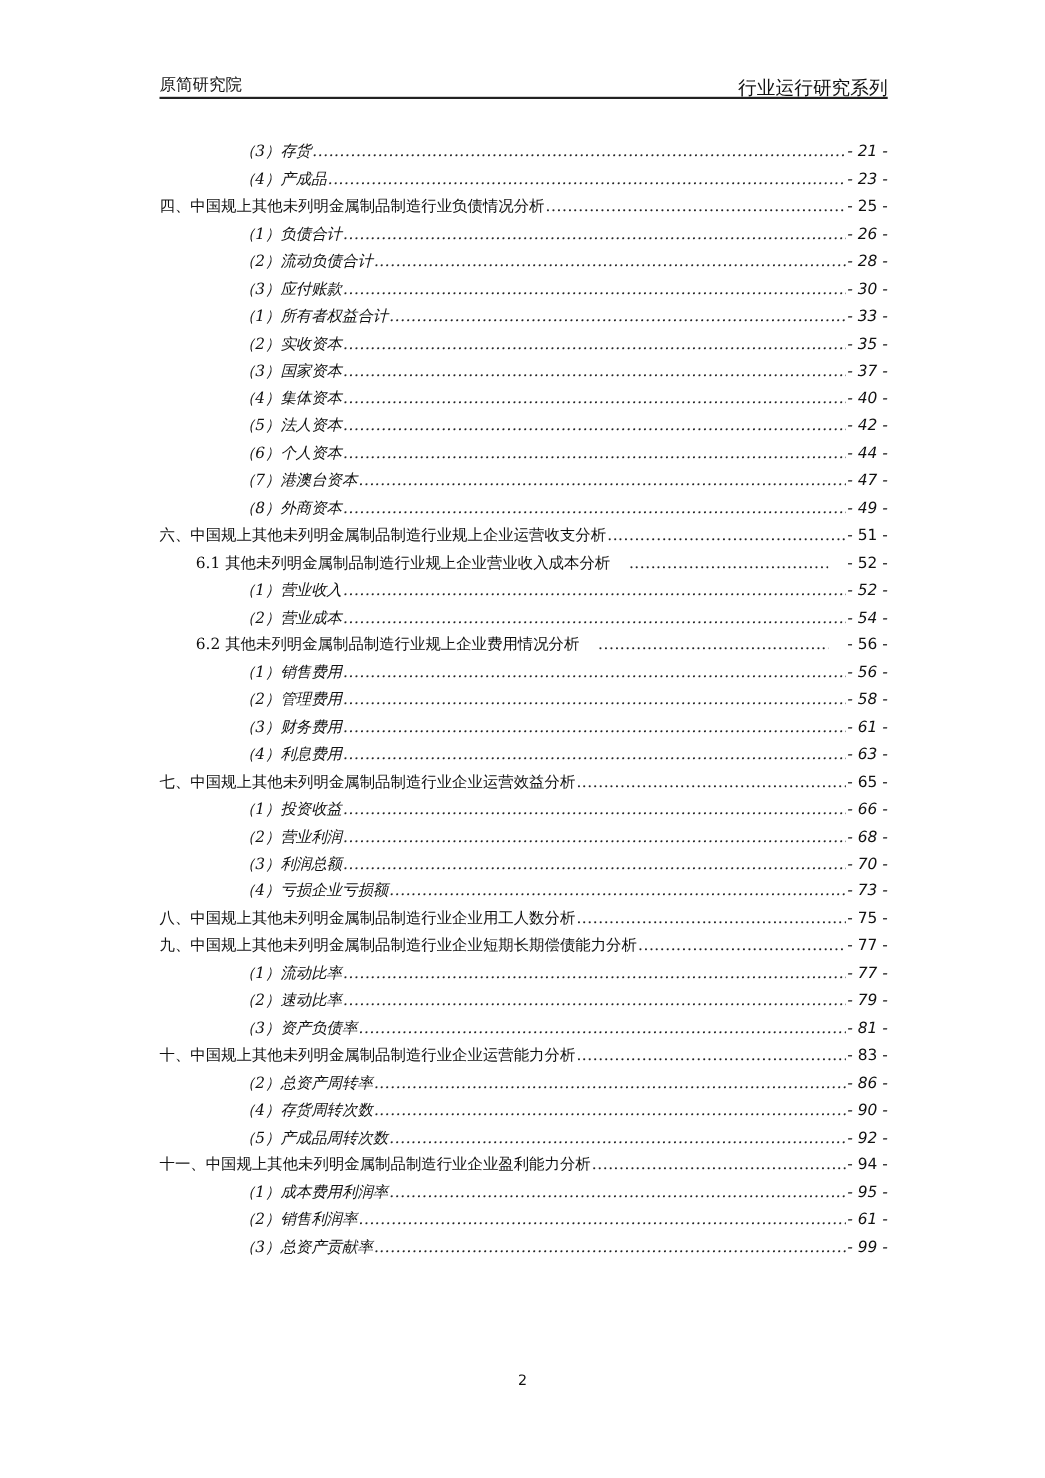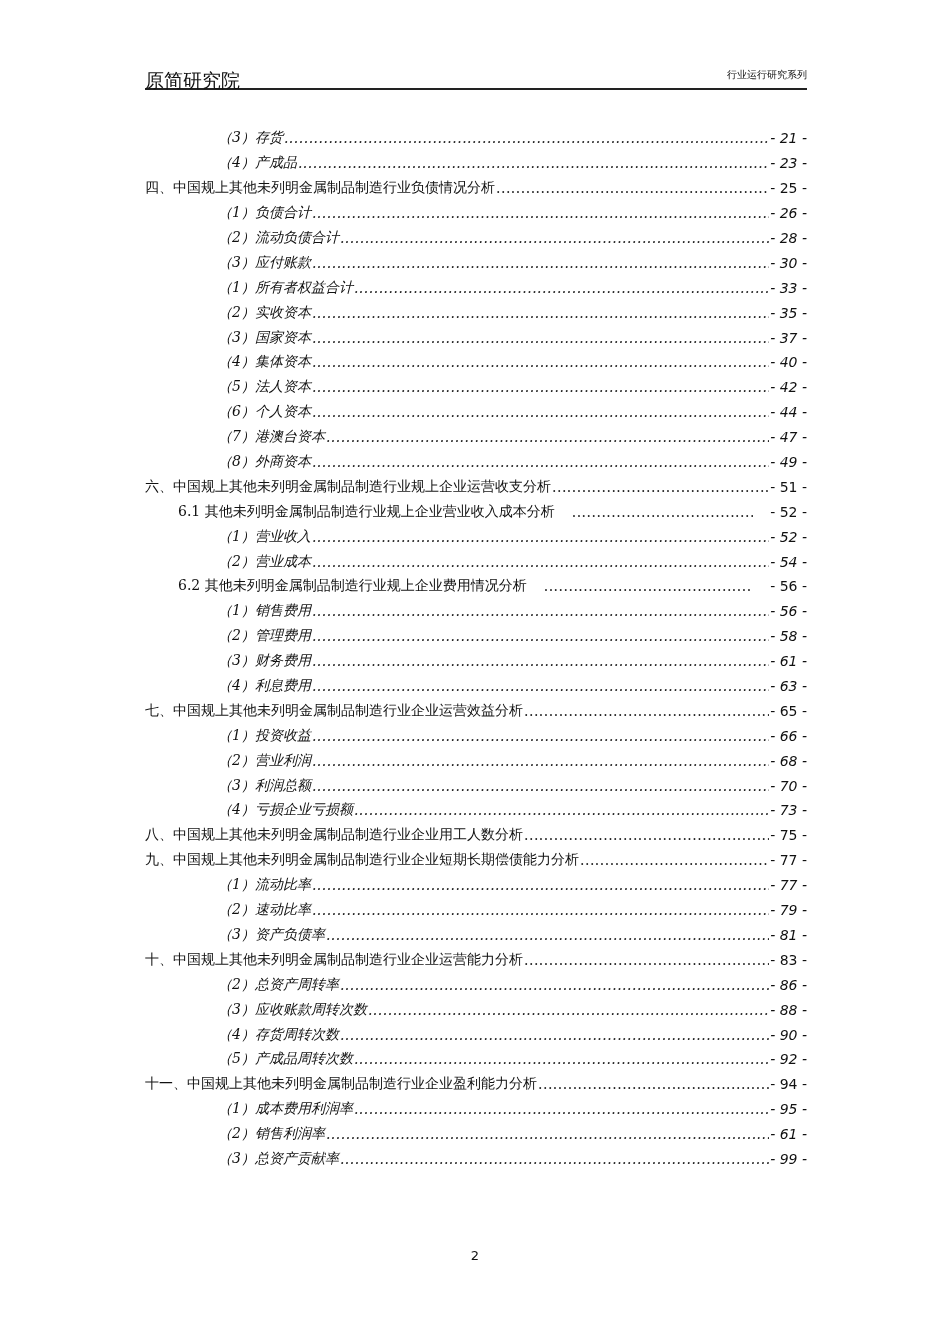--- a/index.html
+++ b/index.html
@@ -1,22 +1,22 @@
 <!DOCTYPE html>
 <html><head>
 <meta charset="utf-8">
 <style>
   html, body { margin: 0; padding: 0; background: #ffffff; }
   body { width: 950px; height: 1344px; position: relative; overflow: hidden;
          font-family: "DejaVu Serif", "Liberation Serif", serif; color: #111; }
   .header { position: absolute; left: 145px; top: 66px; width: 662px; height: 22px;
             border-bottom: 2px solid #222; }
-  .header-left { position: absolute; left: 0; top: 2px; font-size: 19px;
+  .header-left { position: absolute; left: 0; top: 2px; font-size: 15px;
                  font-family: "DejaVu Sans", "Liberation Sans", sans-serif; }
-  .header-right { position: absolute; right: 0; top: 2px; font-size: 10px;
+  .header-right { position: absolute; right: 0; top: 2px; font-size: 17px;
                   font-family: "DejaVu Sans", "Liberation Sans", sans-serif; }
   .toc { position: absolute; left: 145px; top: 126px; width: 662px; }
   .toc-row { position: relative; height: 24.9px; display: flex; align-items: center;
              font-size: 14px; white-space: nowrap; }
   .toc-row.l1 { padding-left: 0; }
   .toc-row.l2 { padding-left: 33px; gap: 16px; }
   .toc-row.l3 { padding-left: 73px; font-style: italic; }
   .toc-title { flex: 0 0 auto; }
   .toc-dots { flex: 1 1 auto; overflow: hidden; color: #222; letter-spacing: 0.5px;
               margin: 0 1px; }
@@ -204,25 +204,20 @@
       <span class="toc-title">十、中国规上其他未列明金属制品制造行业企业运营能力分析</span>
       <span class="toc-dots"></span>
       <span class="toc-page">- 83 -</span>
     </div>
     <div class="toc-row l3">
       <span class="toc-title">（2）总资产周转率</span>
       <span class="toc-dots"></span>
       <span class="toc-page">- 86 -</span>
     </div>
     <div class="toc-row l3">
-      <span class="toc-title">（3）应收账款周转次数</span>
-      <span class="toc-dots"></span>
-      <span class="toc-page">- 88 -</span>
-    </div>
-    <div class="toc-row l3">
       <span class="toc-title">（4）存货周转次数</span>
       <span class="toc-dots"></span>
       <span class="toc-page">- 90 -</span>
     </div>
     <div class="toc-row l3">
       <span class="toc-title">（5）产成品周转次数</span>
       <span class="toc-dots"></span>
       <span class="toc-page">- 92 -</span>
     </div>
     <div class="toc-row l1">

